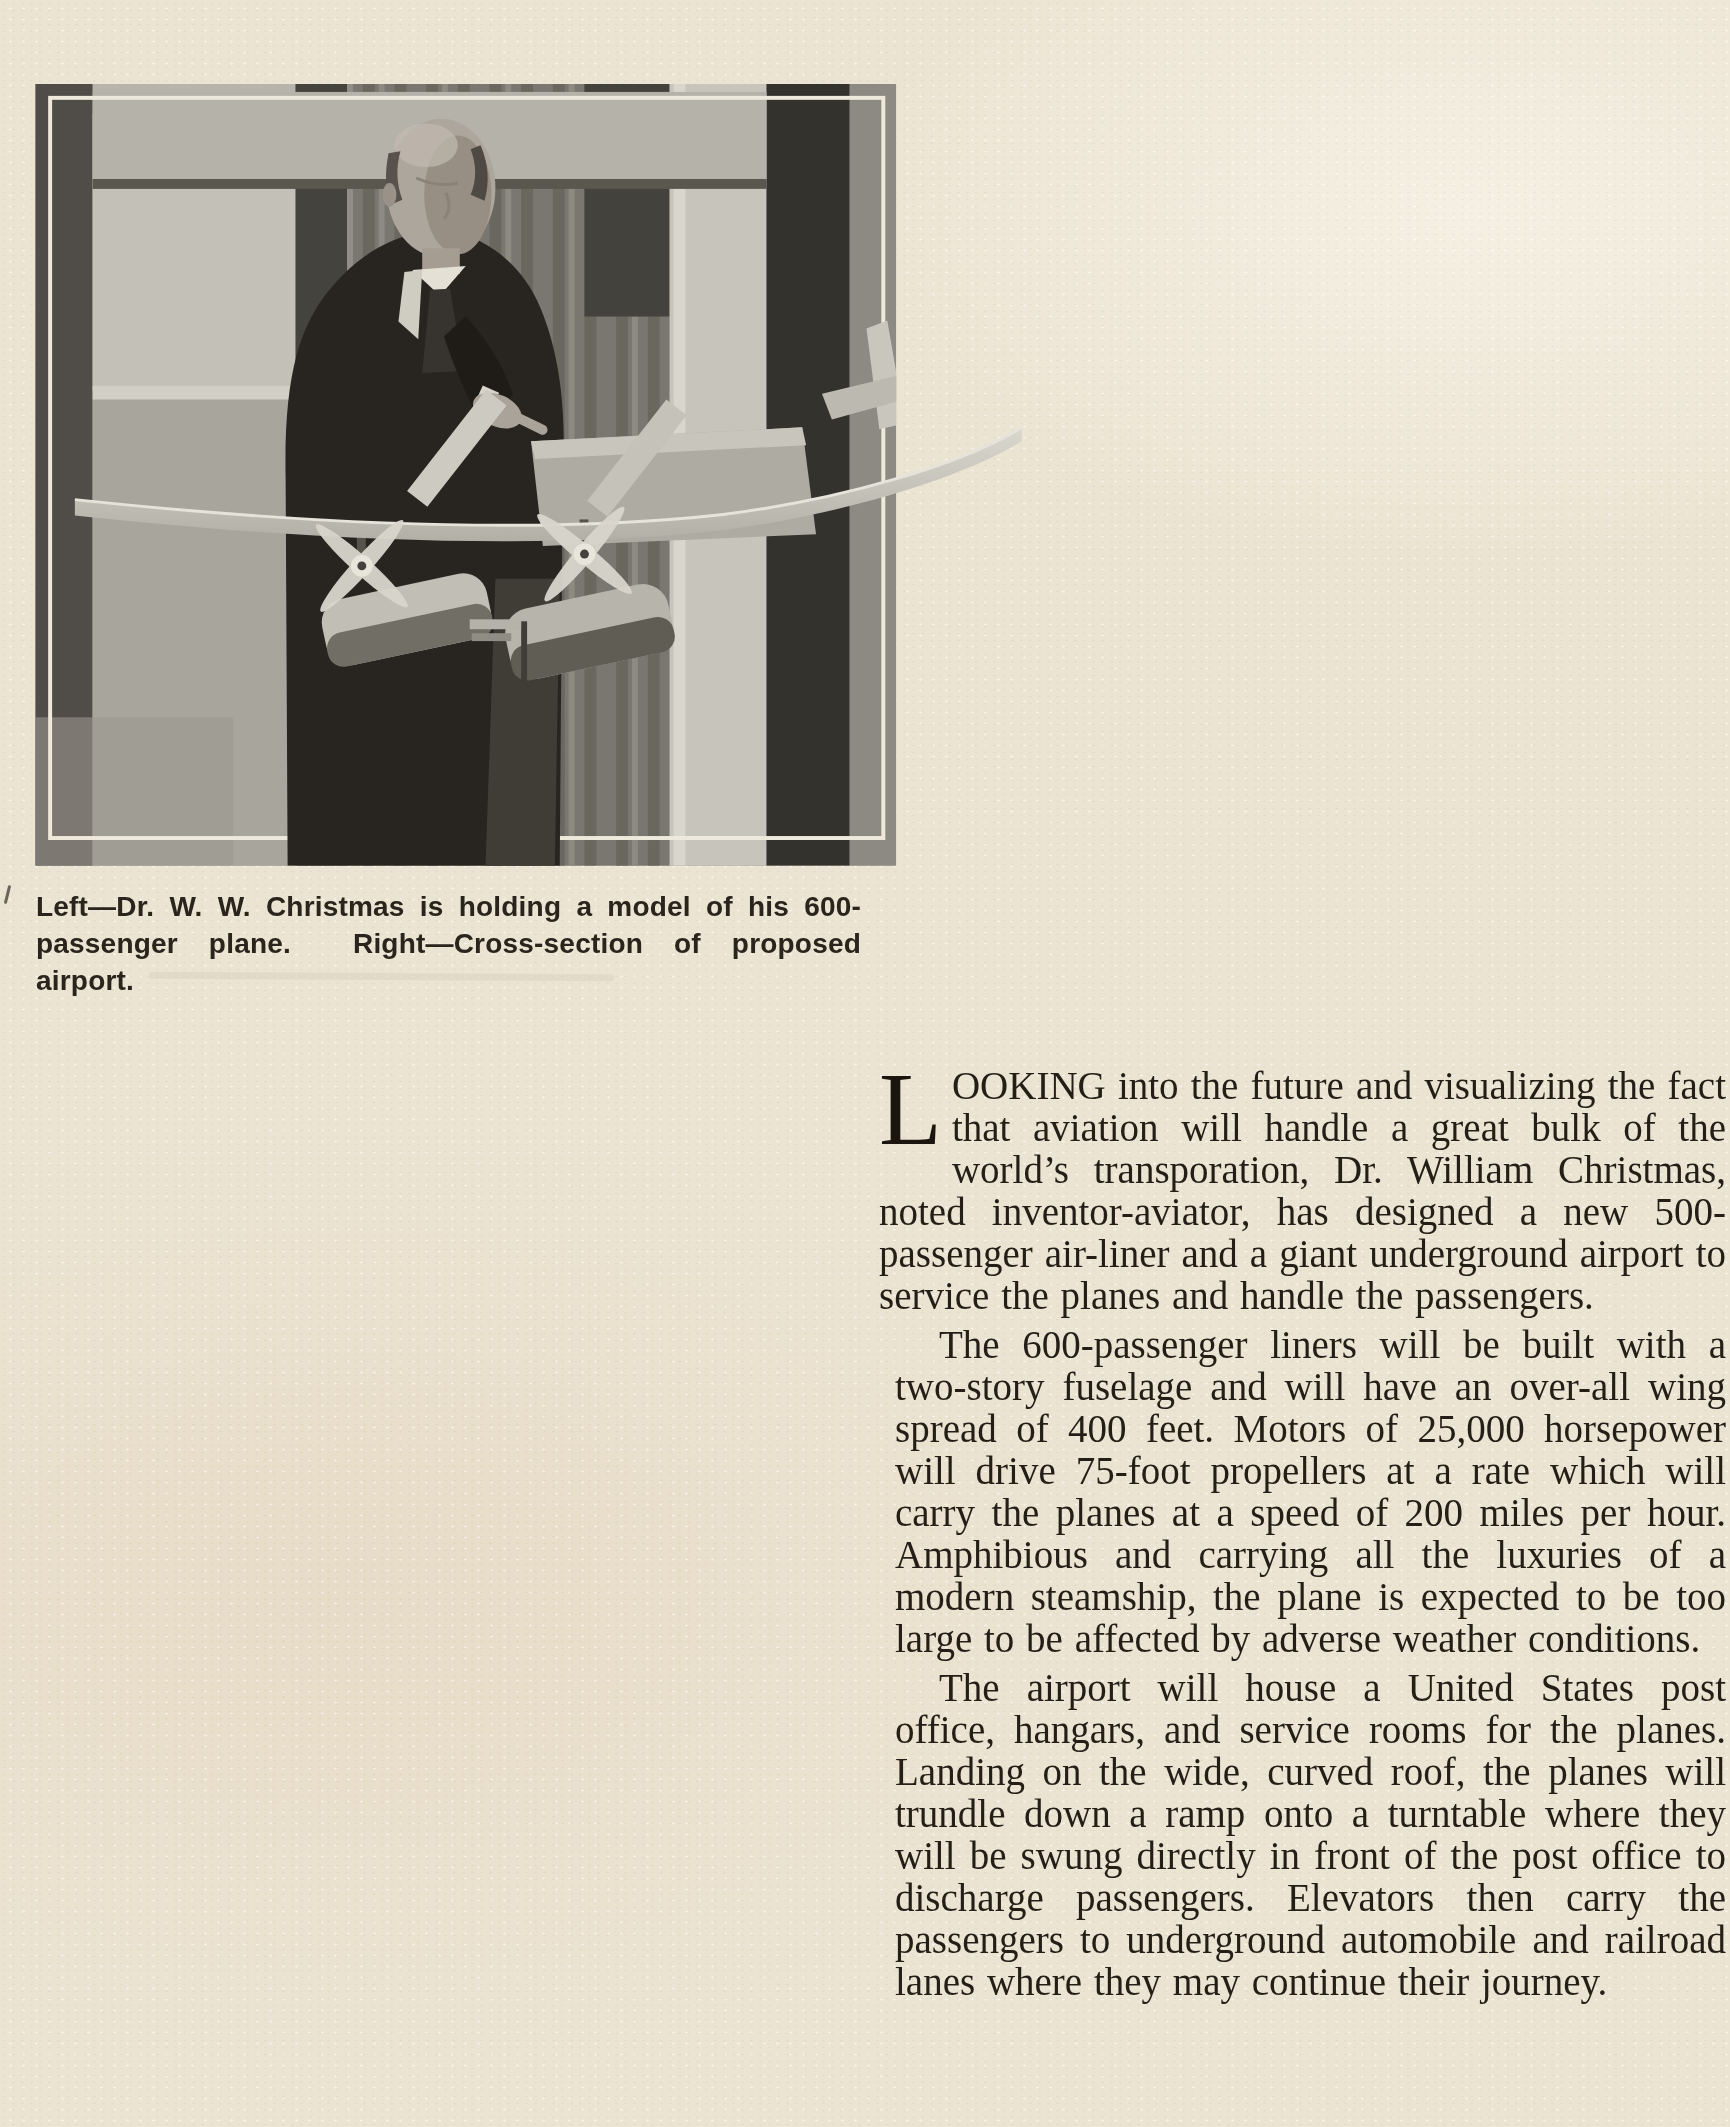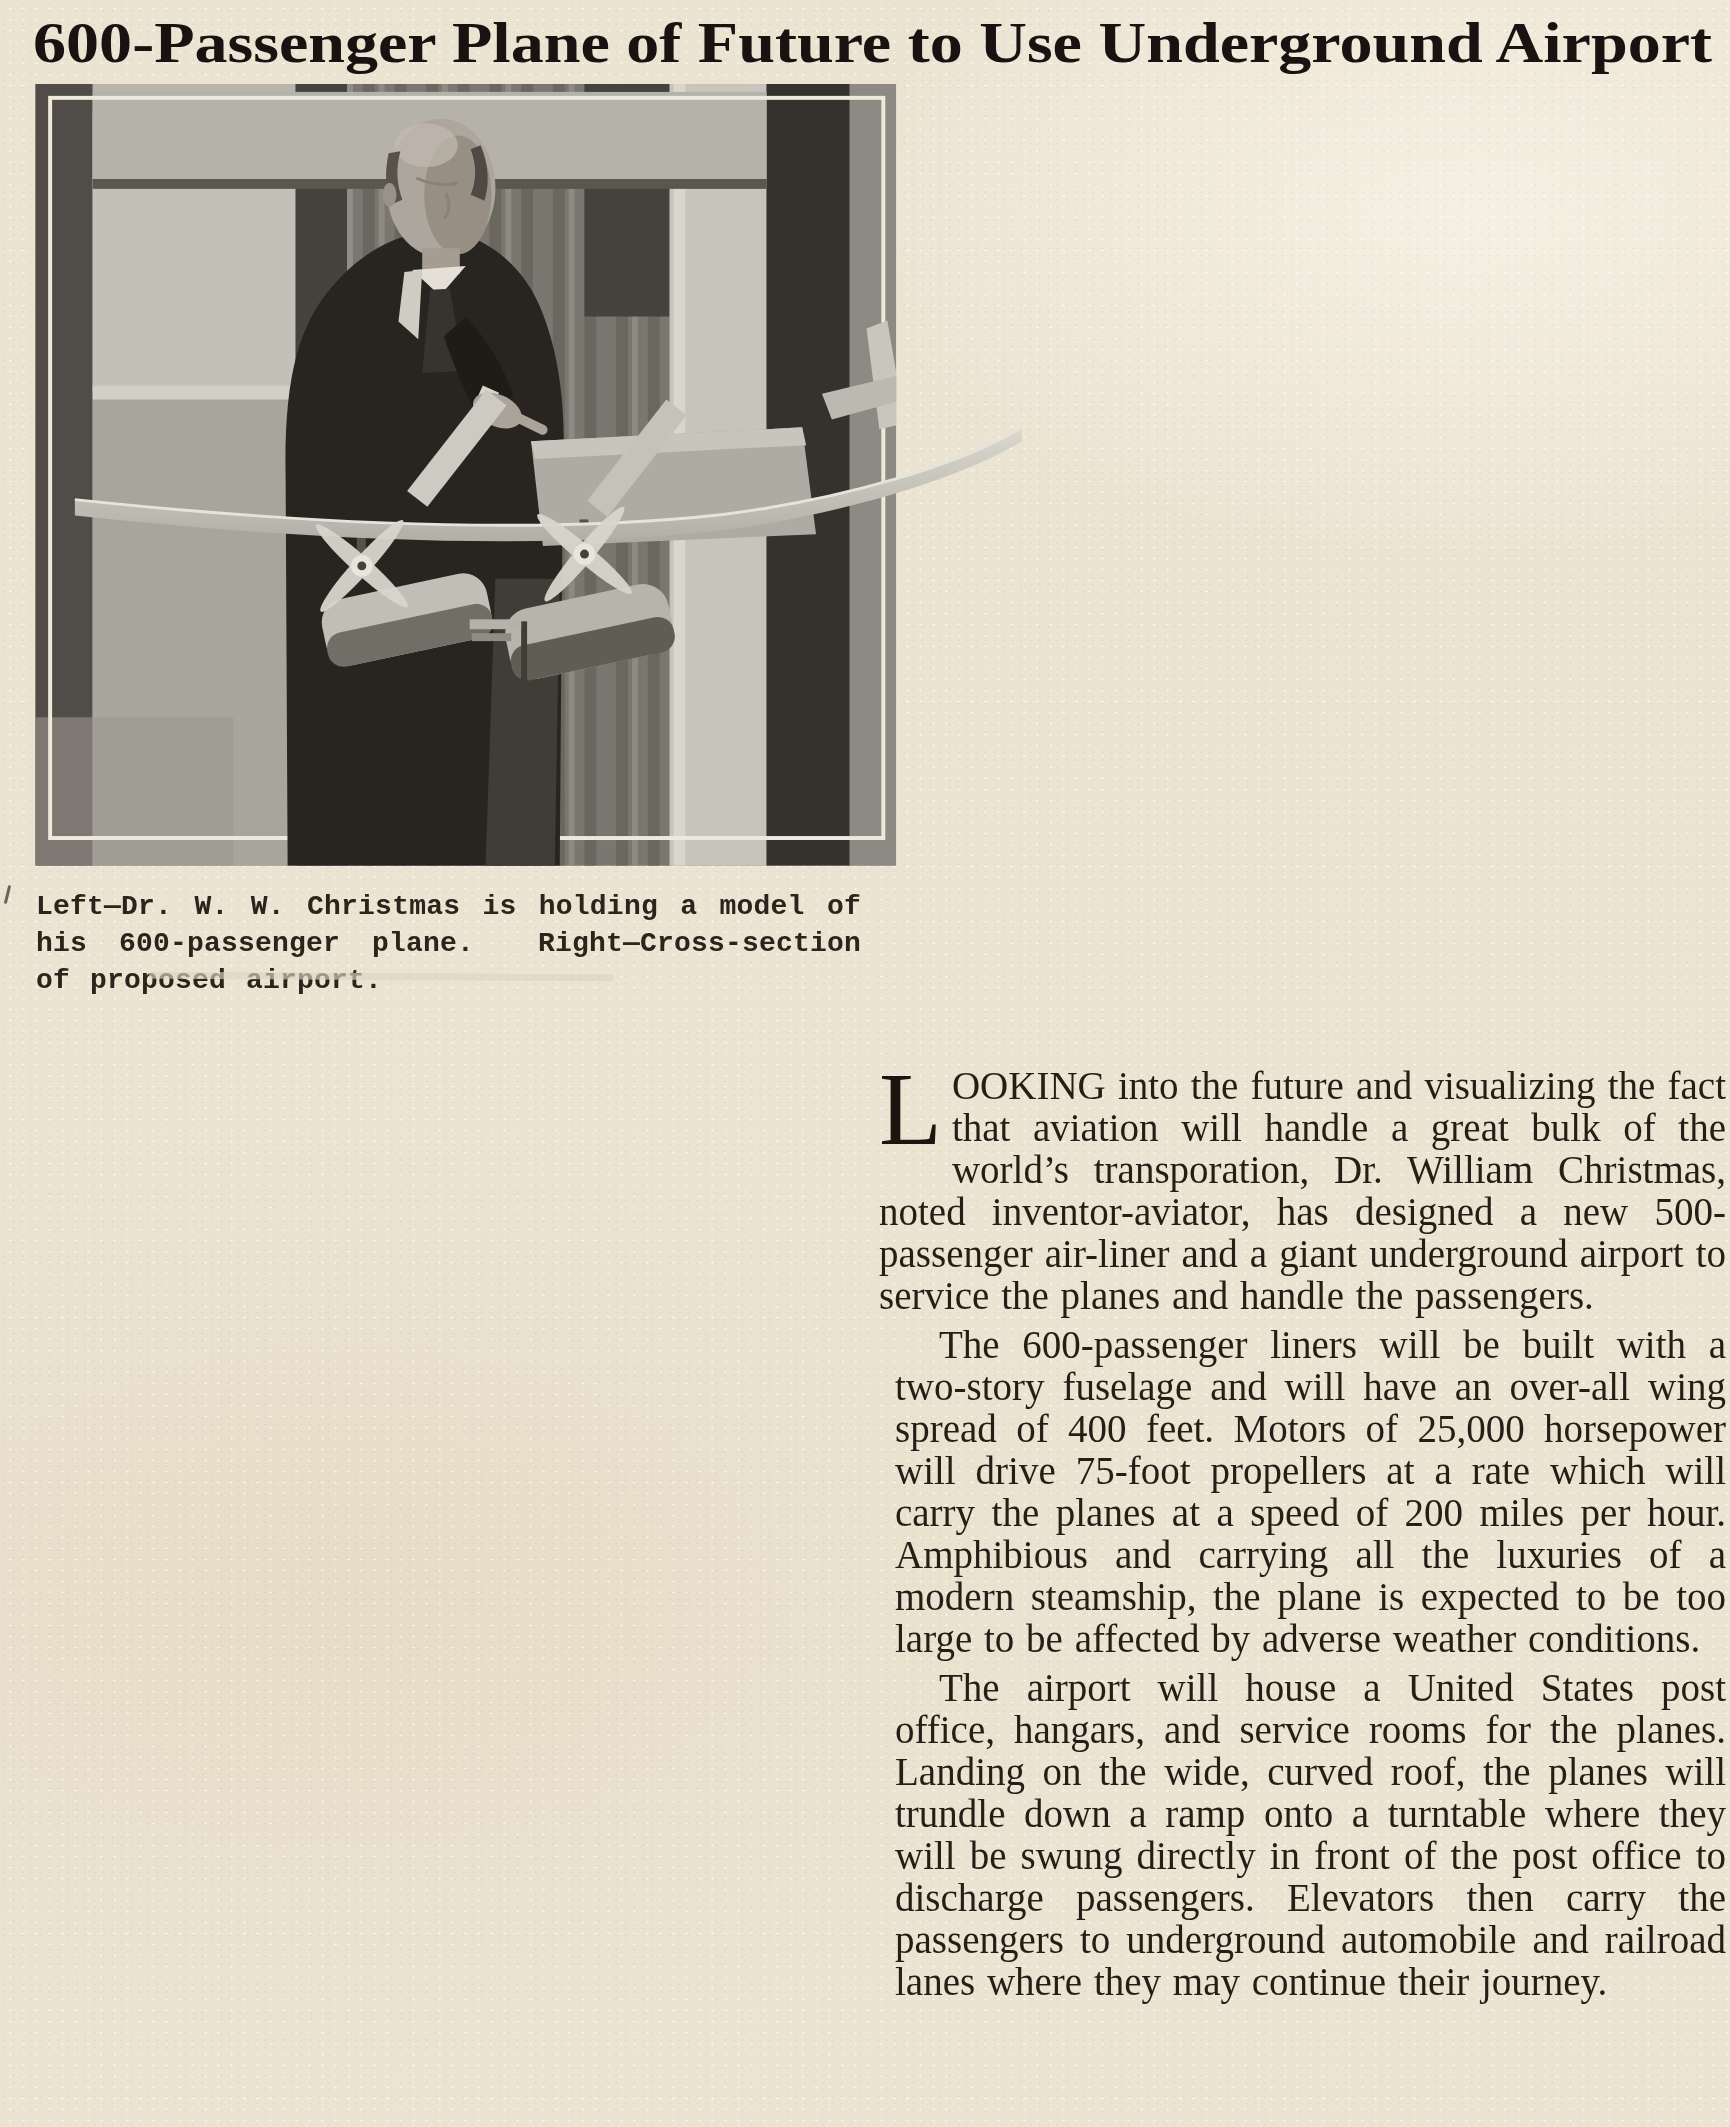--- a/index.html
+++ b/index.html
@@ -12,21 +12,21 @@
       radial-gradient(rgba(255,255,255,.55) 1px, transparent 1.4px),
       radial-gradient(1188px 693px at 20% 75%, rgba(224,210,184,.45), transparent 70%),
       radial-gradient(891px 495px at 85% 10%, rgba(255,252,244,.5), transparent 70%);
     background-size: 9px 7px, 13px 11px, auto, auto;
     background-position: 0 0, 4px 3px, 0 0, 0 0;
   }
   .title-wrap{position:absolute; left:28px; top:6px; width:1697px; height:73px;}
   .montage{position:absolute; left:30px; top:84px; width:1673px; height:946px;}
   .caption{
     position:absolute; left:36px; top:888px; width:825px;
-    font-family:Liberation Mono, monospace; font-weight:bold;
+    font-family:Liberation Sans, sans-serif; font-weight:bold;
     font-size:28px; line-height:37px; color:#2a241c;
     text-align:justify; letter-spacing:0.2px; word-spacing:3px;
   }
   .article{
     position:absolute; left:879px; top:1065px; width:847px;
     font-family:"Liberation Serif", serif; font-size:39px; line-height:42px;
     color:#241e17; text-align:justify; word-spacing:2px;
   }
   .article p{margin:0 0 7px 0;}
   .article p.indent{text-indent:44px;margin-left:16px;}
@@ -41,25 +41,20 @@
   svg text.lbl{
     font-family:"Liberation Sans", sans-serif; font-weight:600;
     fill:#2f2c27; font-size:27px; letter-spacing:2.5px;
   }
 </style>
 </head>
 <body>
 
 <div class="page">
 
-  <div class="title-wrap">
-    <svg width="1697" height="73" viewBox="0 0 1714 74">
-      <text x="2" y="57" font-family="Liberation Serif, serif" font-weight="bold" font-size="58" fill="#181310" textLength="1702" lengthAdjust="spacingAndGlyphs">600-Passenger Plane of Future to Use Underground Airport</text>
-    </svg>
-  </div>
 
   <svg class="montage" viewBox="0 0 1690 956">
     <defs>
       <clipPath id="clipL">
           <rect x="5" y="0" width="870" height="790"></rect>
         </clipPath>
       <clipPath id="clipR">
           <rect x="890" y="0" width="790" height="955"></rect>
         </clipPath>
       <linearGradient id="wingGrad" x1="0" y1="0" x2="0" y2="1">

